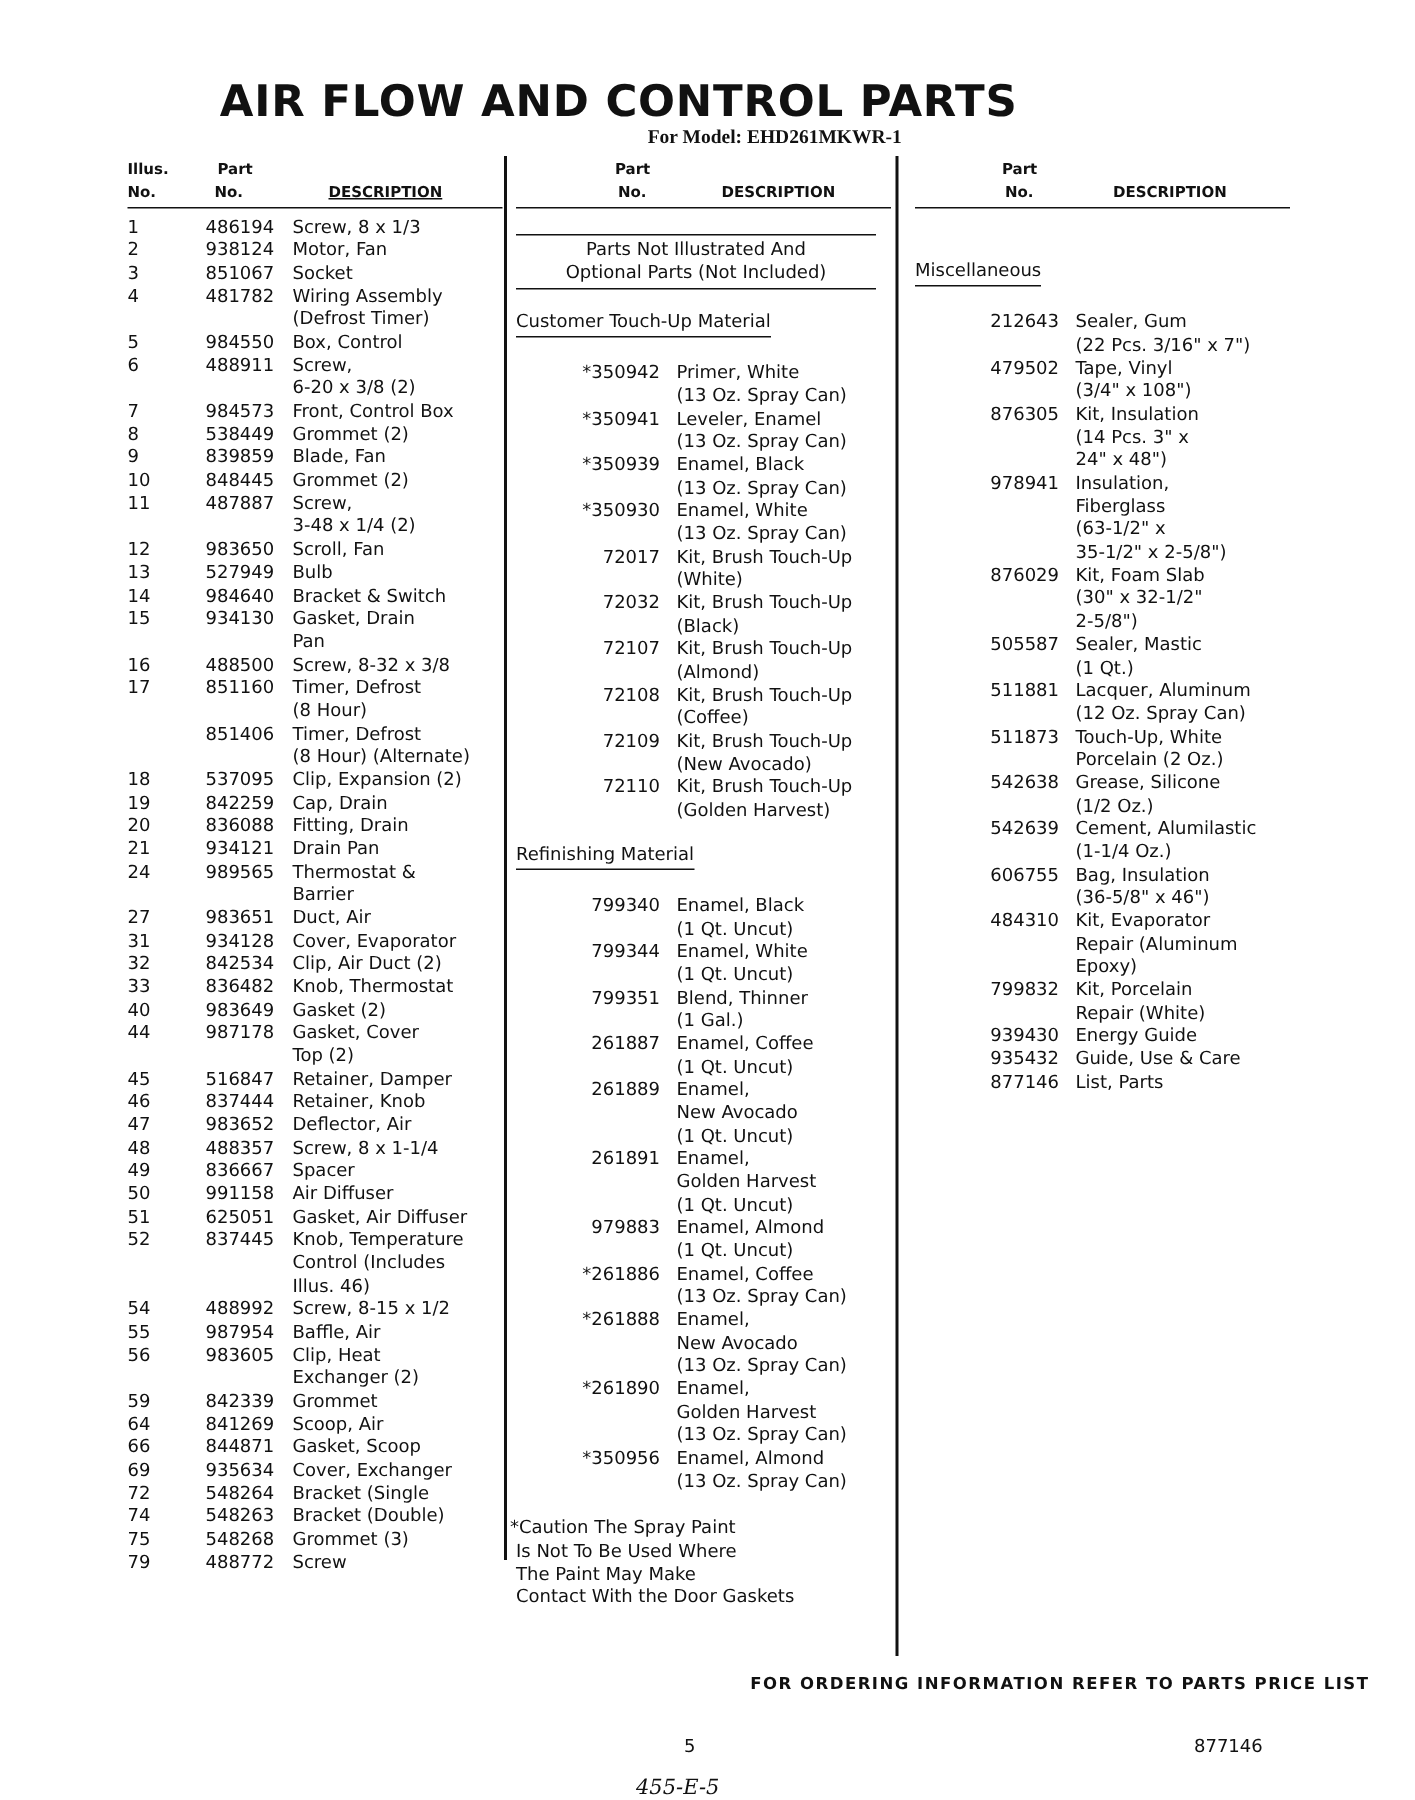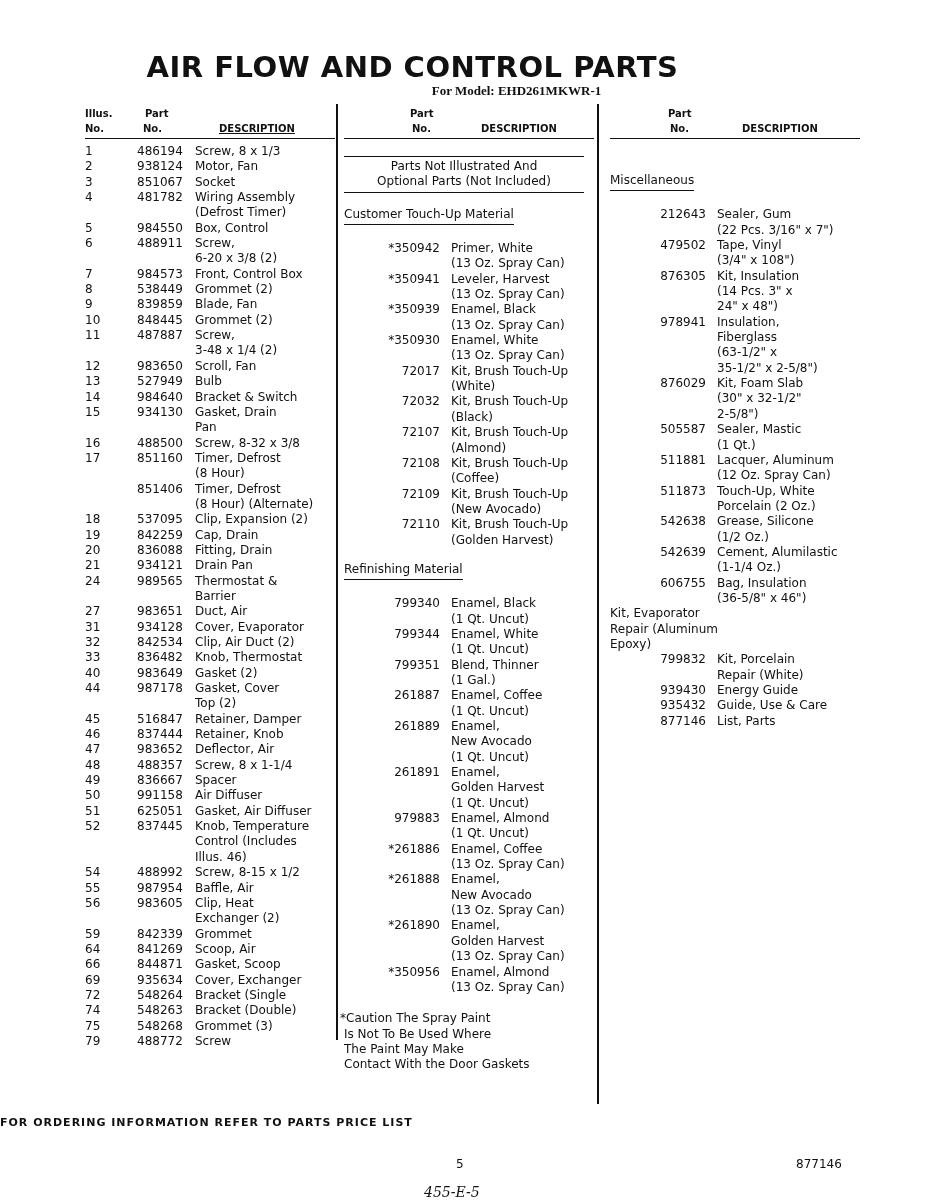--- a/index.html
+++ b/index.html
@@ -18,21 +18,21 @@
   .hdr span { position:absolute; bottom:2px; }
   .rows { margin-top:5px; }
   .row { display:flex; }
   .illus { width:52px; flex:none; }
   .pno { width:58px; flex:none; }
   .pno-r { width:107px; flex:none; text-align:right; padding-right:11px; box-sizing:border-box; }
   .desc { flex:1; }
   .section { margin:14px 0 16px 0; display:inline-block; border-bottom:1.2px solid #111; padding-bottom:2px; }
   .boxnote { text-align:center; border-top:1.5px solid #111; border-bottom:1.5px solid #111; margin:17px 10px 0 0; padding:2px 0; }
   .caution { margin-top:16px; margin-left:-4px; }
-  .ordering { position:absolute; top:1116px; left:0; width:943px; text-align:left; font-weight:bold; font-size:11px; letter-spacing:1px; padding-right:30px; box-sizing:border-box; }
+  .ordering { position:absolute; top:1116px; left:0; width:943px; text-align:right; font-weight:bold; font-size:11px; letter-spacing:1px; padding-right:30px; box-sizing:border-box; }
   .pagenum { position:absolute; top:1157px; left:456px; font-size:12px; }
   .docnum { position:absolute; top:1157px; left:796px; font-size:12px; }
   .handwritten { position:absolute; top:1184px; left:424px; font-family:"DejaVu Serif", serif; font-style:italic; font-size:14px; }
 </style>
 </head>
 <body>
 
 <div class="title">AIR FLOW AND CONTROL PARTS</div>
 <div class="subtitle">For Model: EHD261MKWR-1</div>
 
@@ -411,21 +411,21 @@
   <div id="col2-sections">
       <div><div class="section">Customer Touch-Up Material</div><div class="row">
           <div class="pno-r">*350942</div>
           <div class="desc">
             <div>Primer, White</div>
             <div>(13 Oz. Spray Can)</div>
           </div>
         </div><div class="row">
           <div class="pno-r">*350941</div>
           <div class="desc">
-            <div>Leveler, Harvest</div>
+            <div>Leveler, Enamel</div>
             <div>(13 Oz. Spray Can)</div>
           </div>
         </div><div class="row">
           <div class="pno-r">*350939</div>
           <div class="desc">
             <div>Enamel, Black</div>
             <div>(13 Oz. Spray Can)</div>
           </div>
         </div><div class="row">
           <div class="pno-r">*350930</div>
@@ -621,20 +621,21 @@
             <div>Cement, Alumilastic</div>
             <div>(1-1/4 Oz.)</div>
           </div>
         </div><div class="row">
           <div class="pno-r">606755</div>
           <div class="desc">
             <div>Bag, Insulation</div>
             <div>(36-5/8" x 46")</div>
           </div>
         </div><div class="row">
+          <div class="pno-r">484310</div>
           <div class="desc">
             <div>Kit, Evaporator</div>
             <div>Repair (Aluminum</div>
             <div>Epoxy)</div>
           </div>
         </div><div class="row">
           <div class="pno-r">799832</div>
           <div class="desc">
             <div>Kit, Porcelain</div>
             <div>Repair (White)</div>

